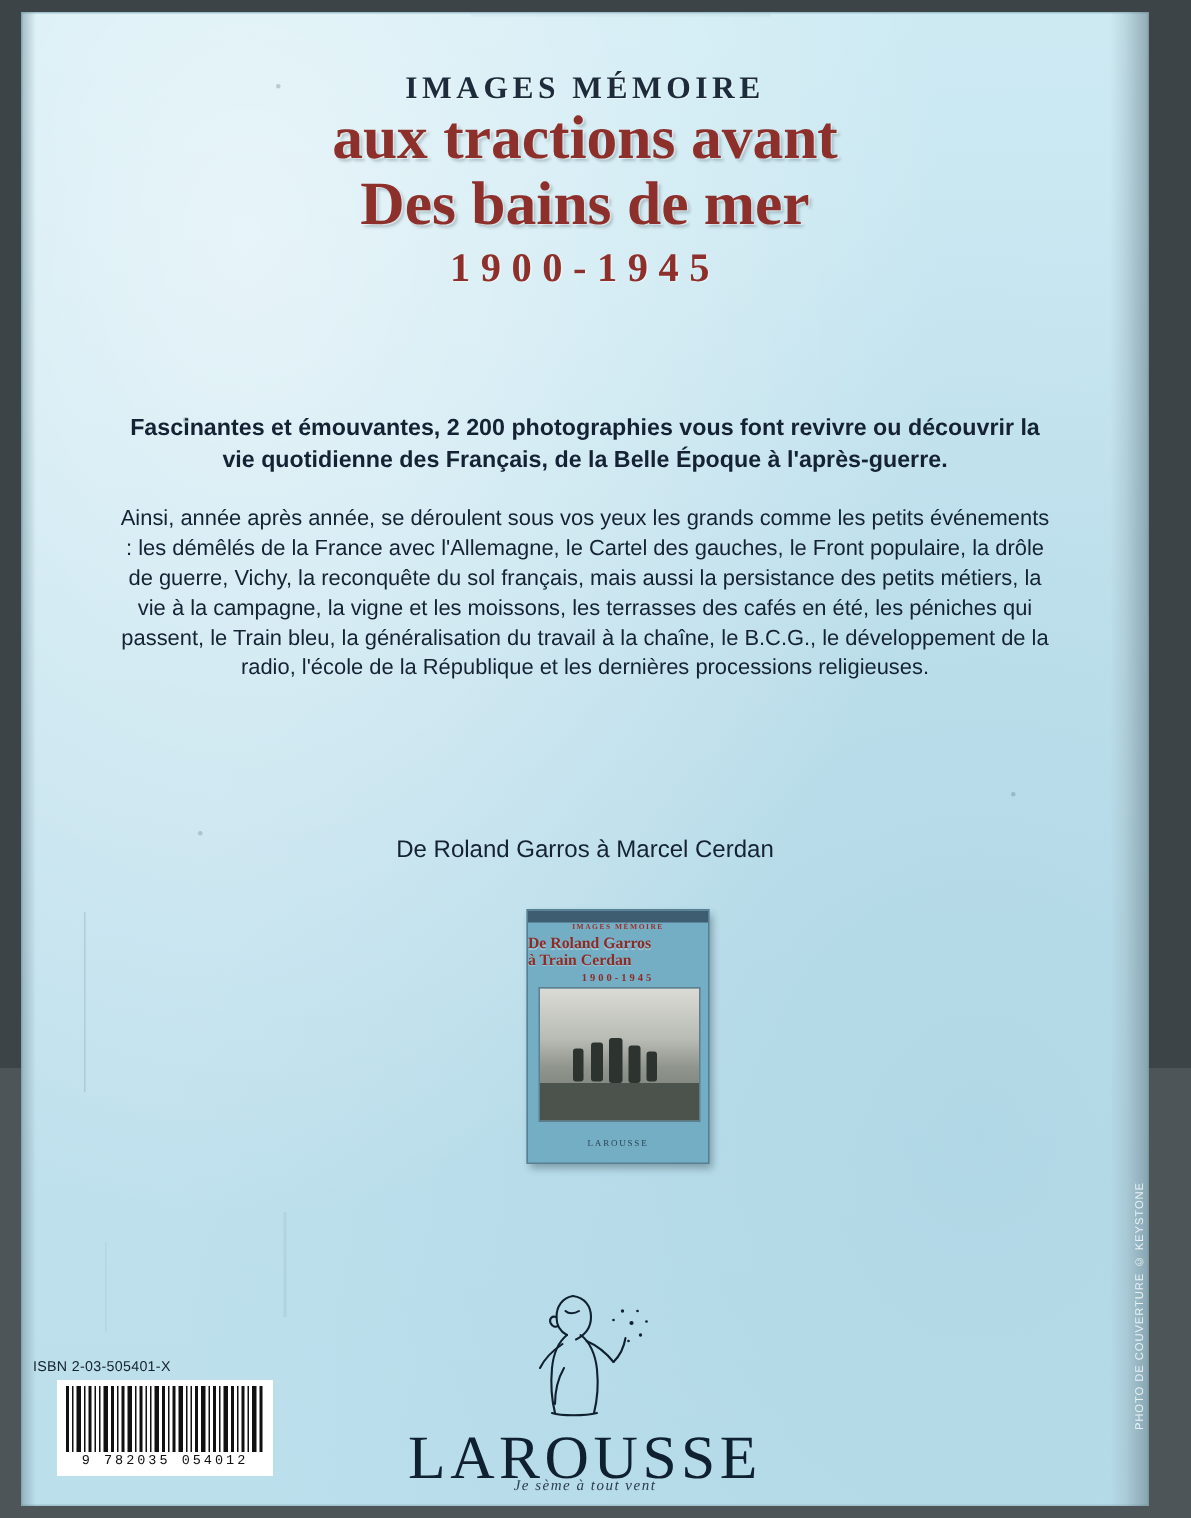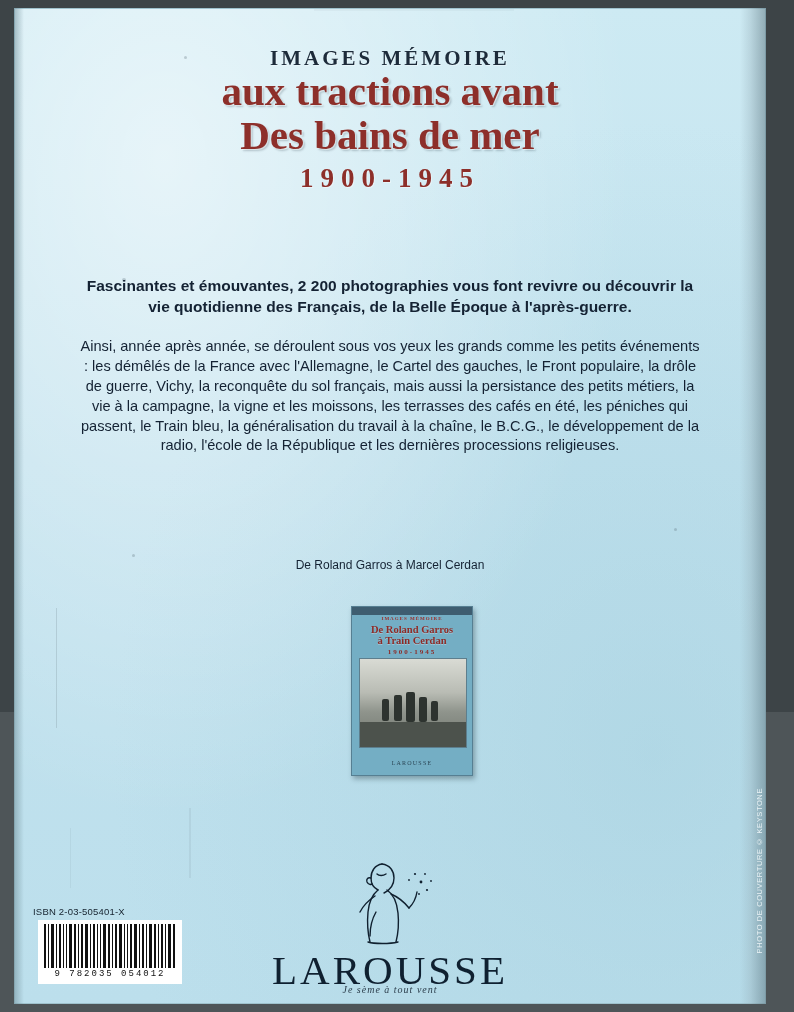--- a/index.html
+++ b/index.html
@@ -135,21 +135,21 @@
     text-align: center;
     color: #142233;
   }
   .forthcoming .fc-title {
     font-size: 14.5px;
     font-weight: bold;
     letter-spacing: .2px;
   }
   .forthcoming .fc-sub {
     margin-top: 10px;
-    font-size: 12px;
+    font-size: 16px;
   }
 
   
   .mini-book {
     position: absolute;
     top: 598px;
     left: 337px;
     width: 120px;
     height: 168px;
     background: #74aec4;
@@ -169,21 +169,20 @@
     text-align: center;
     font-size: 5px;
     letter-spacing: 1px;
     font-weight: bold;
     color: #9b2f2b;
     font-family: "Liberation Serif", serif;
   }
   .mini-title {
     position: absolute;
     top: 17px; left: 0; right: 0;
-    text-align: center;
     font-family: "Liberation Serif", serif;
     font-weight: bold;
     font-size: 10.5px;
     line-height: 1.08;
     color: #8d2b27;
     text-shadow: 0 1px 0 rgba(255,255,255,0.3);
   }
   .mini-dates {
     position: absolute;
     top: 41px; left: 0; right: 0;
@@ -243,21 +242,21 @@
     font-family: "Liberation Serif", serif;
     font-size: 10px;
     font-style: italic;
     color: #2b3d4b;
     letter-spacing: 1px;
   }
 
   
   .isbn {
     position: absolute;
-    left: 19px;
+    left: 8px;
     top: 898px;
     font-size: 9.5px;
     color: #15222e;
     letter-spacing: .2px;
     font-family: "Liberation Sans", sans-serif;
   }
   .barcode-box {
     position: absolute;
     left: 24px;
     top: 912px;

